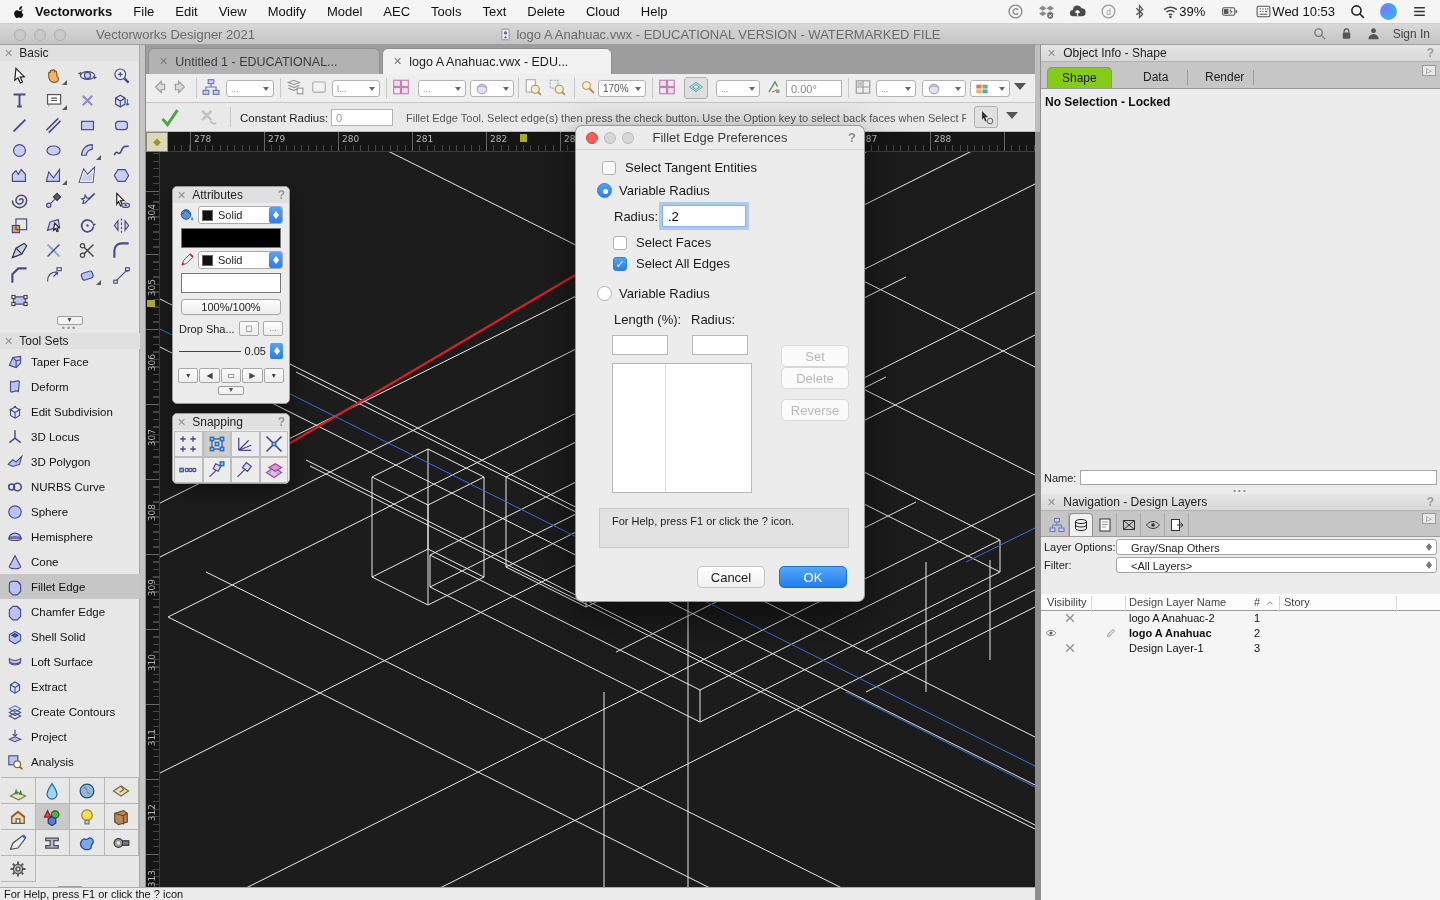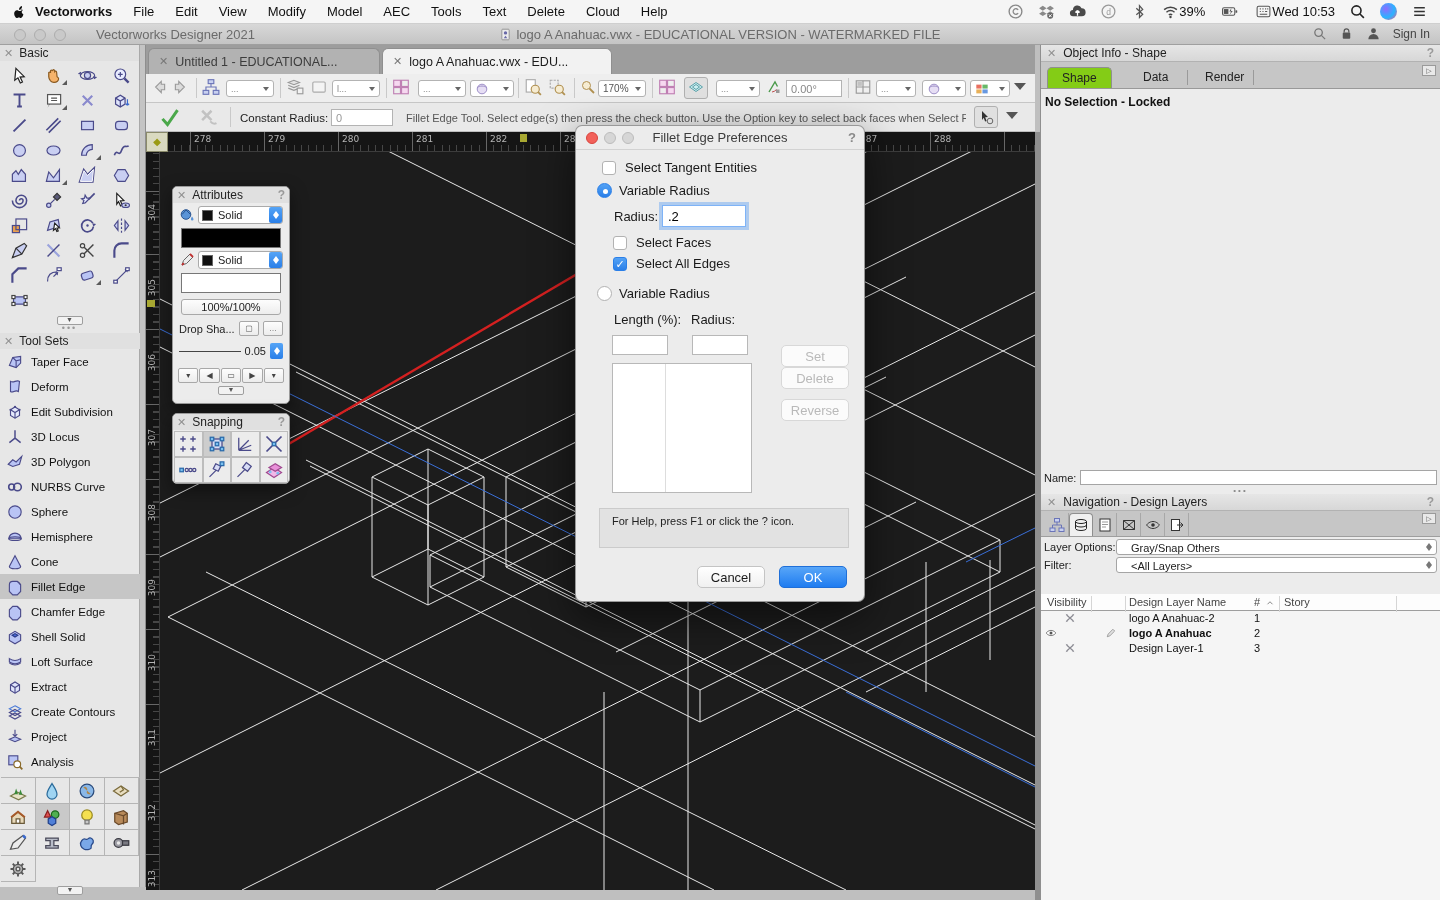--- a/index.html
+++ b/index.html
@@ -1471,14 +1471,15 @@
               <path d="M3.5 4l9 8M12.5 4l-9 8" stroke="#8a8a92" stroke-width="1.6"></path>
               <path d="M2.5 3l2.5 1M13.5 3l-2.5 1M2.5 13l2.5-1M13.5 13l-2.5-1" stroke="#8a8a92"></path>
             </svg>
           </span>
         <span class="ltname">Design Layer-1</span>
         <span class="ltnum">3</span>
       </div>
     </div>
   </div>
 
+  <div id="statusbar" class="abs">For Help, press F1 or click the ? icon</div>
 
 </div>
 
 </body></html>

